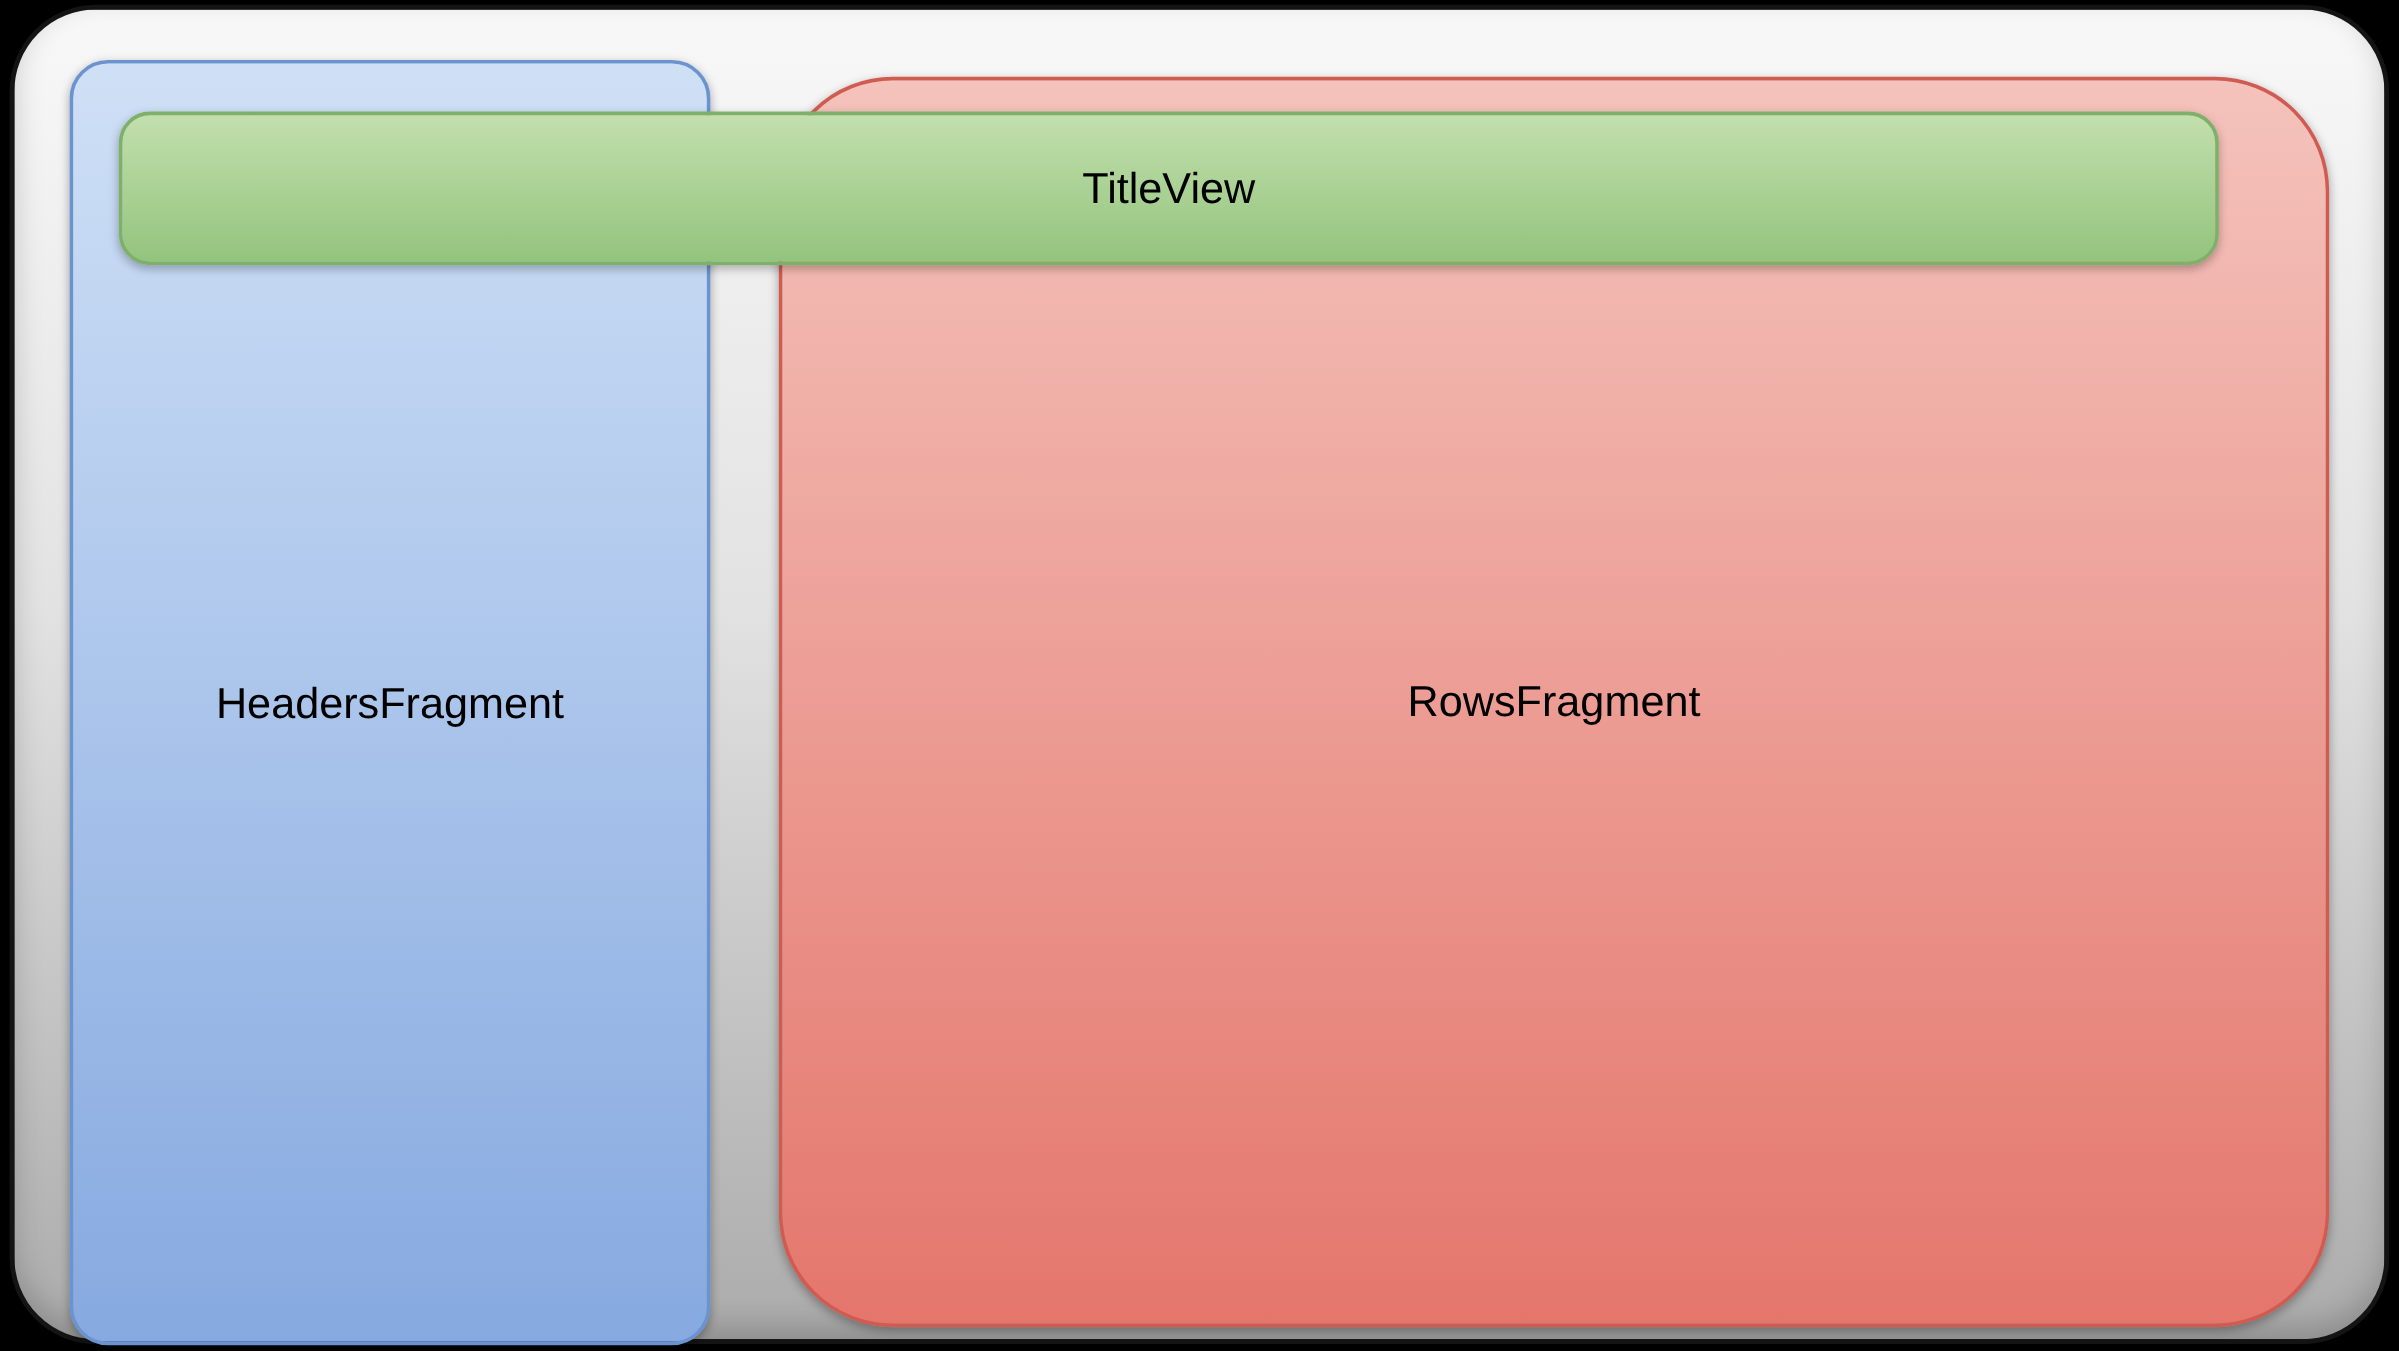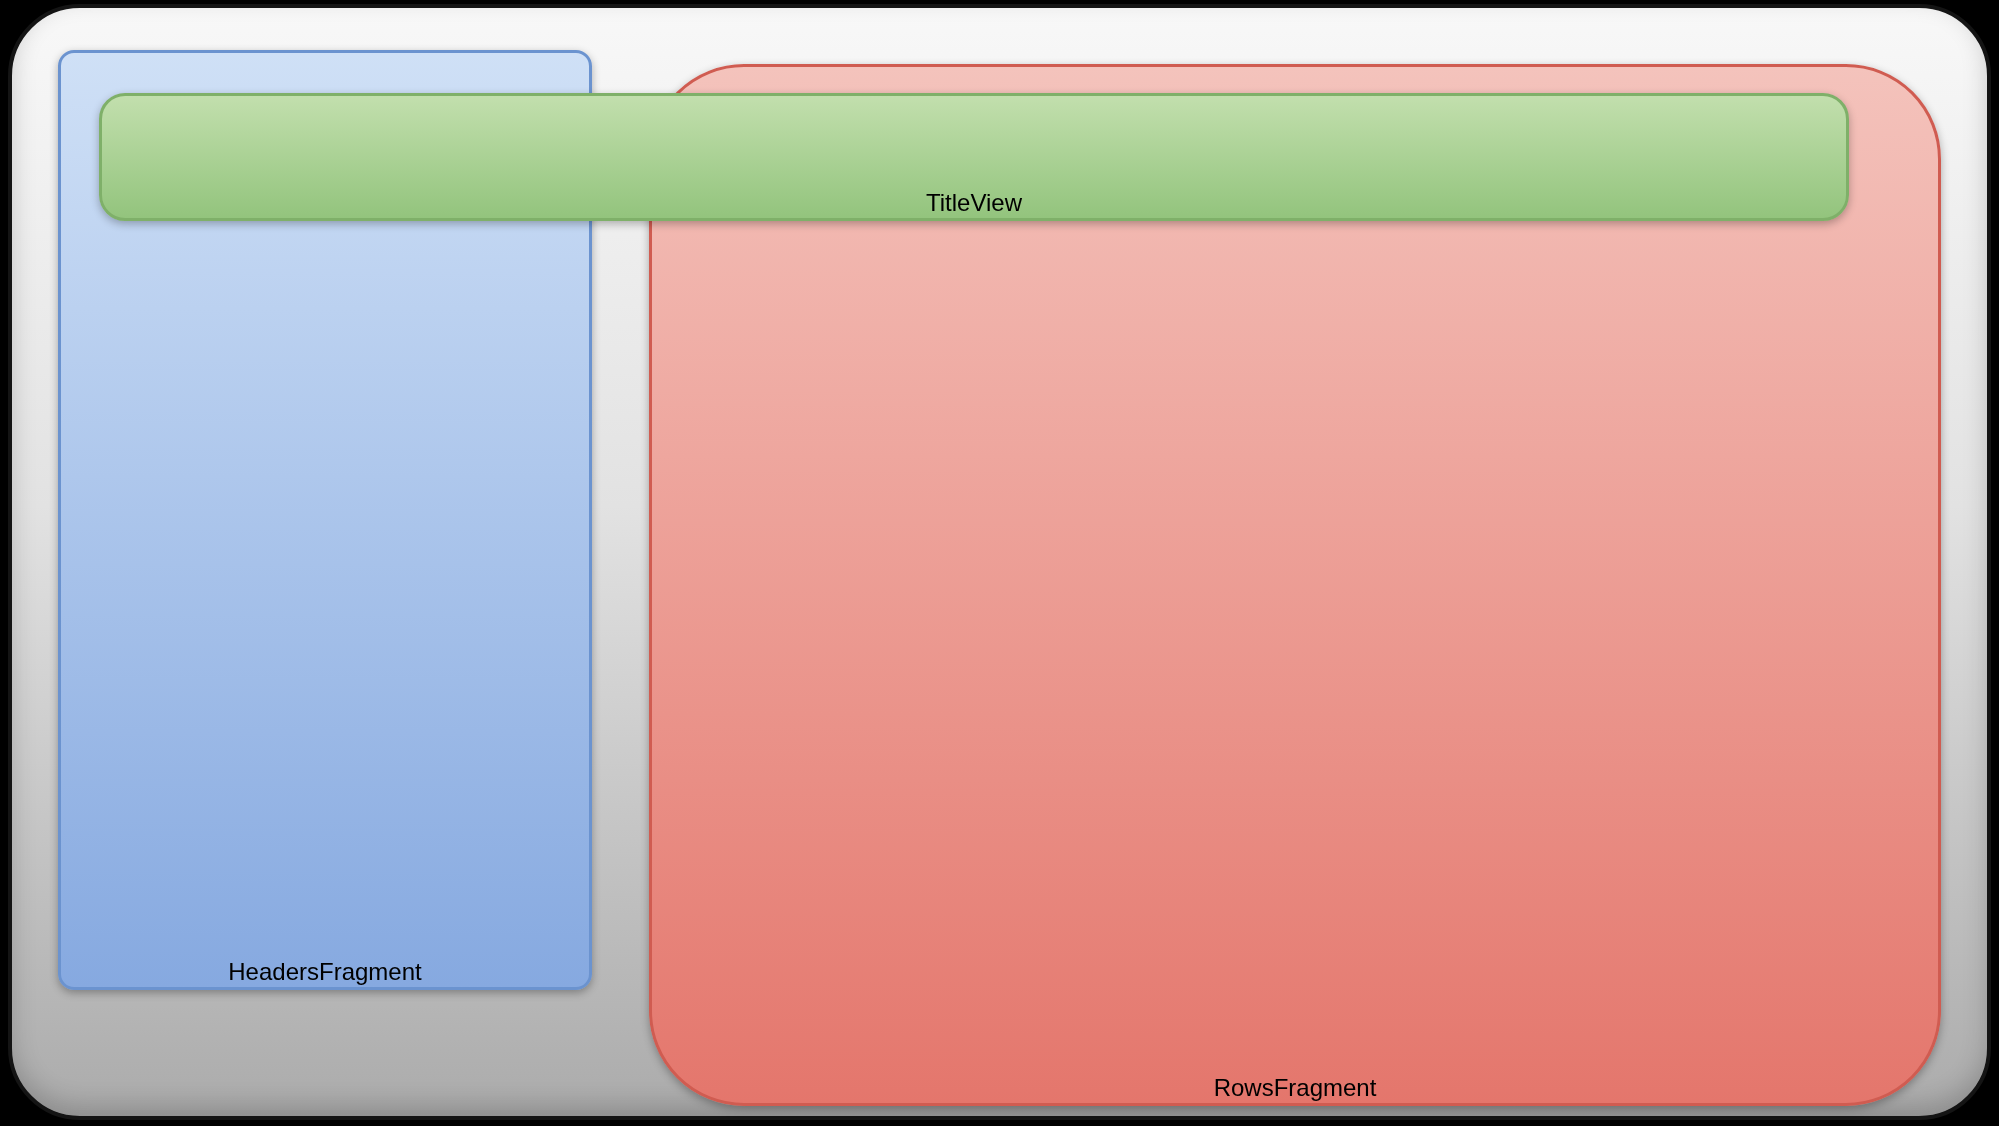--- a/index.html
+++ b/index.html
@@ -28,35 +28,35 @@
     background: linear-gradient(to bottom,
       var(--container-top, #f8f8f8) 0%,
       #e2e2e2 45%,
       var(--container-bottom, #ababab) 100%);
     box-shadow: inset 0 -10px 24px rgba(0,0,0,0.18);
   }
   .node {
     position: absolute;
     box-sizing: border-box;
     display: flex;
-    align-items: flex-end;
+    align-items: center;
     justify-content: center;
     text-align: center;
     color: #000000;
-    font-size: 24px;
+    font-size: 36px;
     line-height: 1.2;
   }
   
   .headers-box {
     left: 46px;
     top: 42px;
     width: 534px;
-    height: 940px;
+    height: 1071px;
     border: 3px solid var(--headers-border, #6b93cf);
-    border-radius: 16px;
+    border-radius: 32px;
     background: linear-gradient(to bottom,
       var(--headers-top, #cfe0f6) 0%,
       var(--headers-bottom, #86a9e0) 100%);
     box-shadow: 0 3px 8px rgba(0,0,0,0.30);
     z-index: 1;
   }
   
   .rows-box {
     left: 637px;
     top: 56px;

